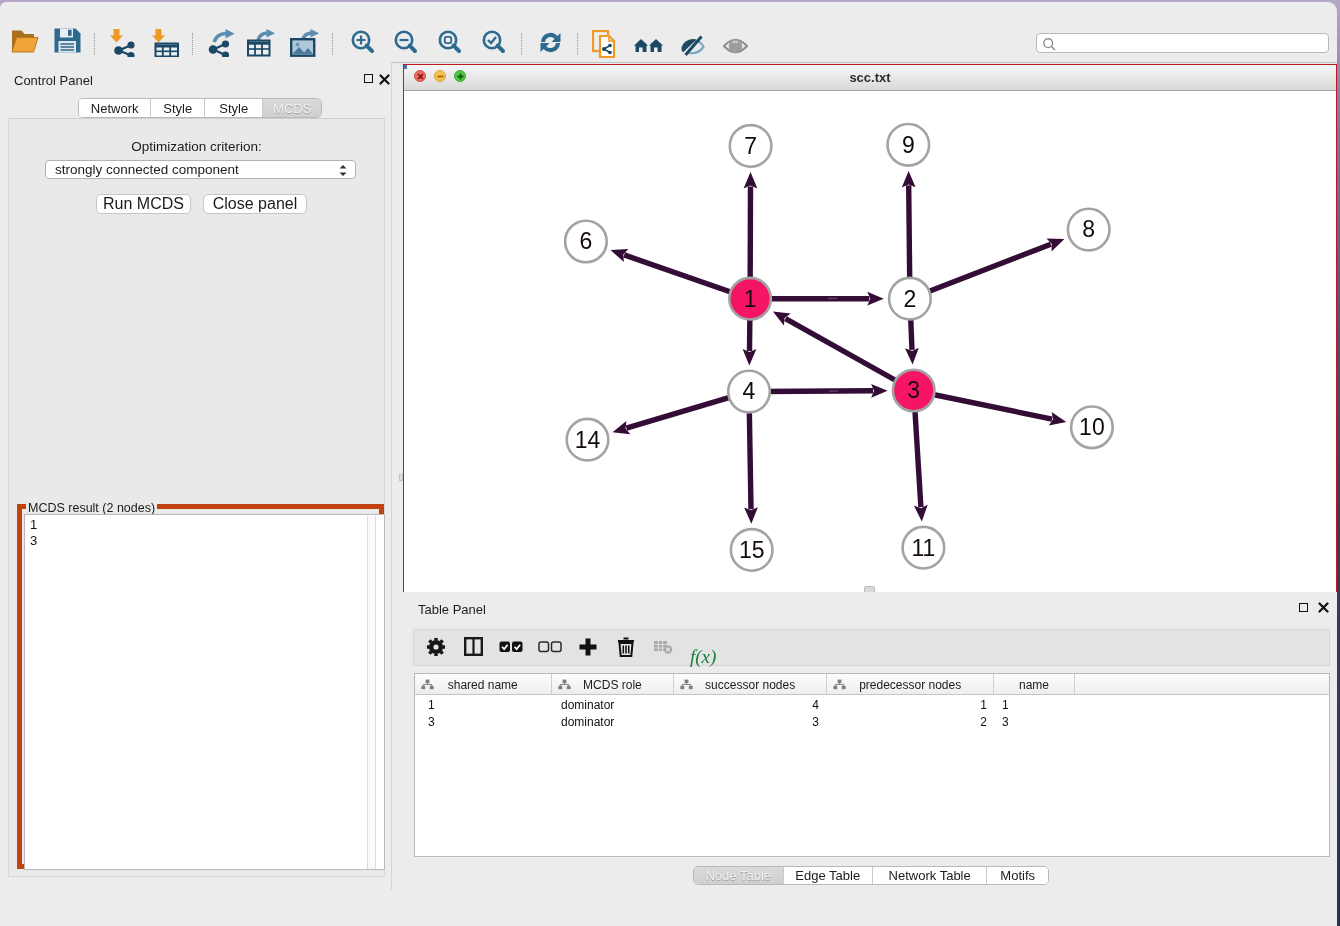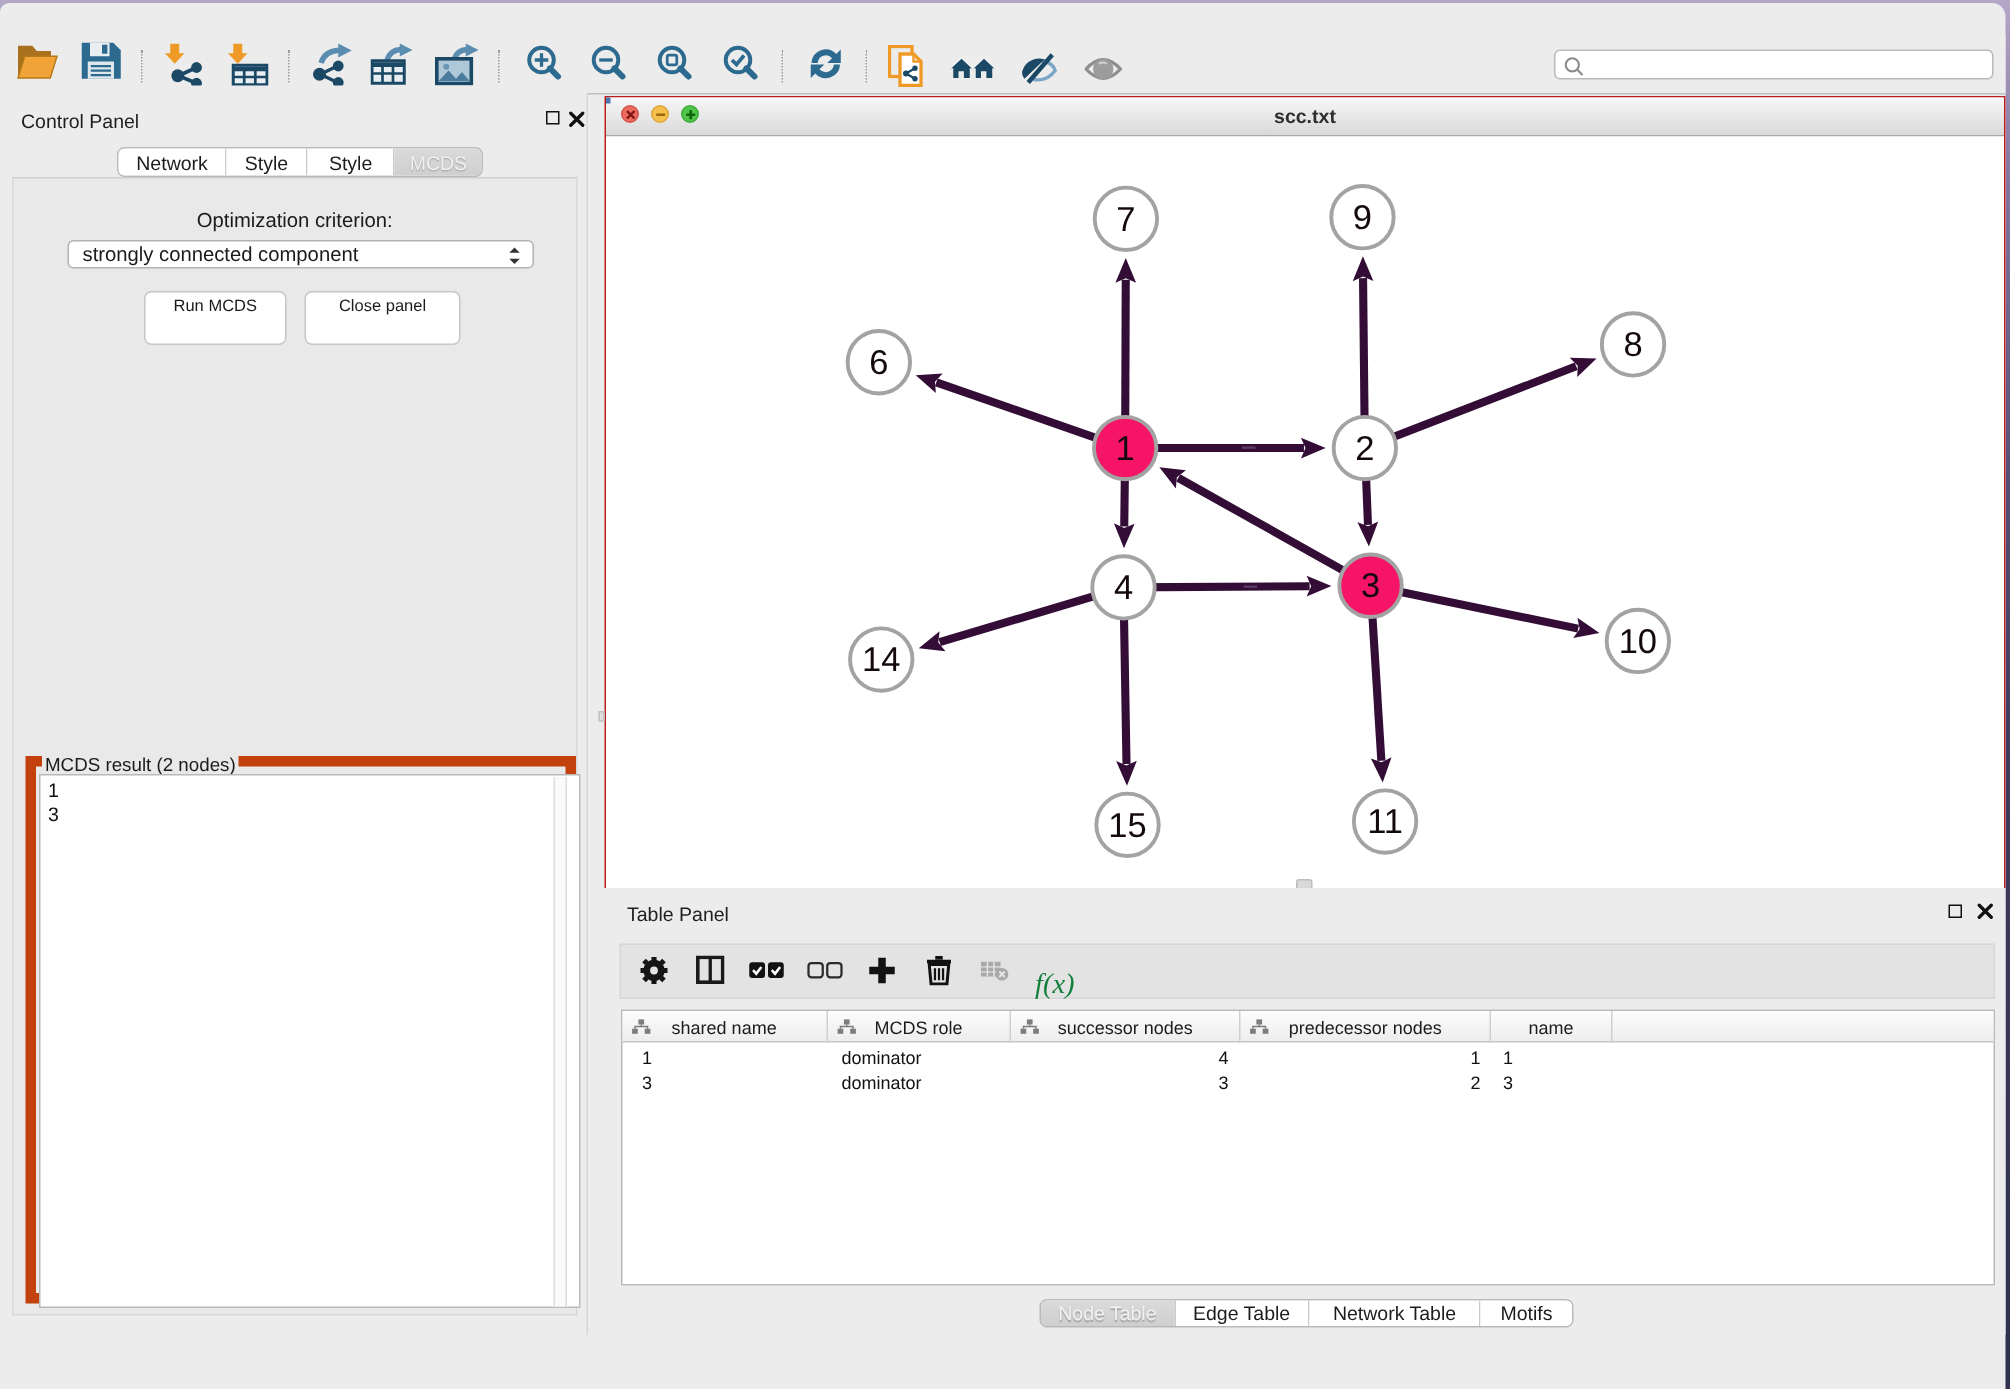--- a/index.html
+++ b/index.html
@@ -19,23 +19,23 @@
 #cpanel { position:absolute; left:0; top:60px; width:392px; height:828px; background:#ececec; border-right:1px solid #d6d6d6; }
 #cphead { position:absolute; left:14px; top:11px; font-size:13px; color:#1e1e1e; }
 .winbtns { position:absolute; font-size:12px; color:#111; }
 .tabbar { position:absolute; display:flex; border:1px solid #b9b9b9; border-radius:5px; overflow:hidden; background:#fff; }
 .tab { font-size:13px; font-weight:normal; color:#1c1c1c; text-align:center; background:#fff; border-right:1px solid #c9c9c9; display:flex; align-items:center; justify-content:center; }
 .tab:last-child { border-right:none; }
 .tab.sel { background:linear-gradient(#dadada,#cfcfcf); color:#f2f2f2; text-shadow:0 1px 1px #9a9a9a; }
 #cpbody { position:absolute; left:8px; top:56px; width:377px; height:759px; background:#e9e9e9; border:1px solid #d9d9d9; border-top:1px solid #cfcfcf; }
 #optlabel { position:absolute; left:0; top:20px; width:100%; text-align:center; font-size:13.5px; color:#1b1b1b; }
 #dropdown { position:absolute; left:36px; top:41px; width:311px; height:19px; background:#fff; border:1px solid #b3b3b3; border-radius:4px; font-size:13.5px; color:#1b1b1b; line-height:17px; padding-left:9px; }
-.btn { position:absolute; height:36px; background:#fff; border:1px solid #c6c6c6; border-radius:5px; font-size:11px; color:#1b1b1b; text-align:center; line-height:18px; }
-
-#mcdsbox { position:absolute; left:8px; top:385px; width:367px; height:365px; border:7px solid #c2410c; }
+.btn { position:absolute; height:20px; background:#fff; border:1px solid #c6c6c6; border-radius:5px; font-size:16px; color:#1b1b1b; text-align:center; line-height:18px; }
+
+#mcdsbox { position:absolute; left:8px; top:385px; width:367px; height:365px; border:5px solid #c2410c; }
 #mcdslegend { position:absolute; left:4px; top:-8px; background:#e9e9e9; padding:0 2px; font-size:12.5px; color:#1b1b1b; }
 #mcdstext { position:absolute; left:2px; top:5px; width:361px; height:356px; background:#fff; border:1px solid #b9b9b9; font-size:13px; color:#111; }
 
 #sccwin { position:absolute; left:403px; top:62px; width:934px; height:528px; border:1px solid #b91c1c; background:#fff; }
 #scctitle { position:absolute; left:0; top:0; width:100%; height:26px; background:linear-gradient(#f7f7f7,#d9d9d9); border-bottom:1px solid #a8a8a8; }
 .mac { position:absolute; top:4.5px; width:12px; height:12px; border-radius:50%; } .mac svg { display:block; }
 #scclabel { position:absolute; top:5px; width:100%; text-align:center; font-size:13px; font-weight:bold; color:#2d2d2d; }
 #canvas { position:absolute; left:0; top:26px; width:932px; height:501px; background:#fff; }
 
 #tpanel { position:absolute; left:392px; top:590px; width:945px; height:298px; background:#ececec; }

